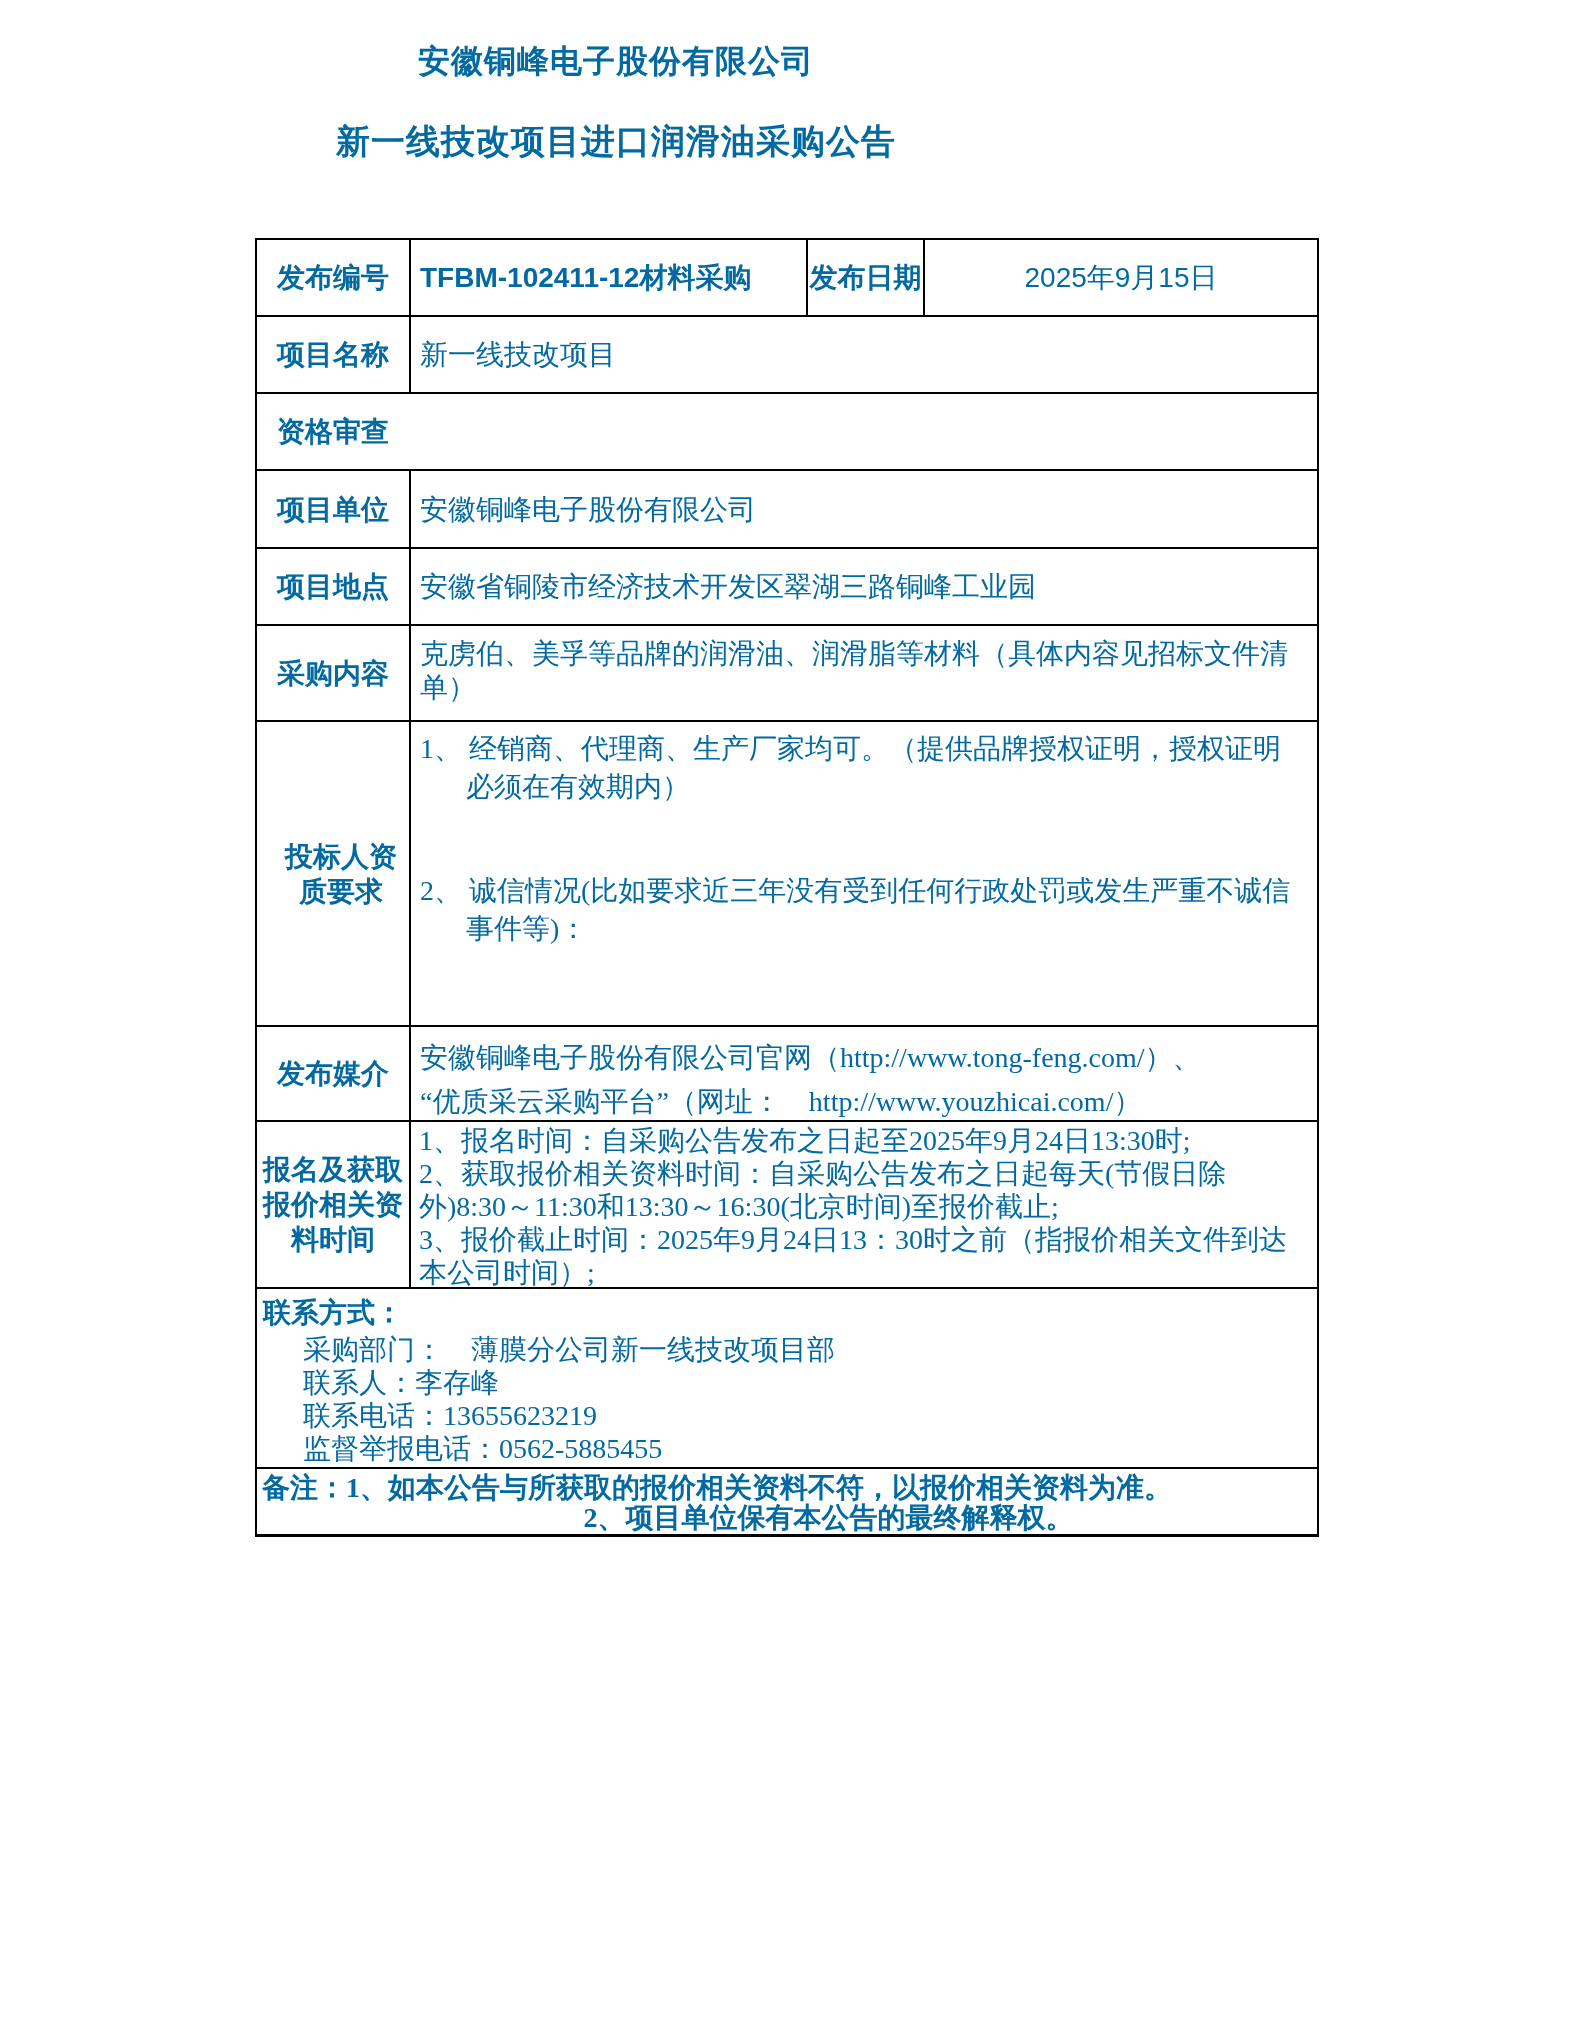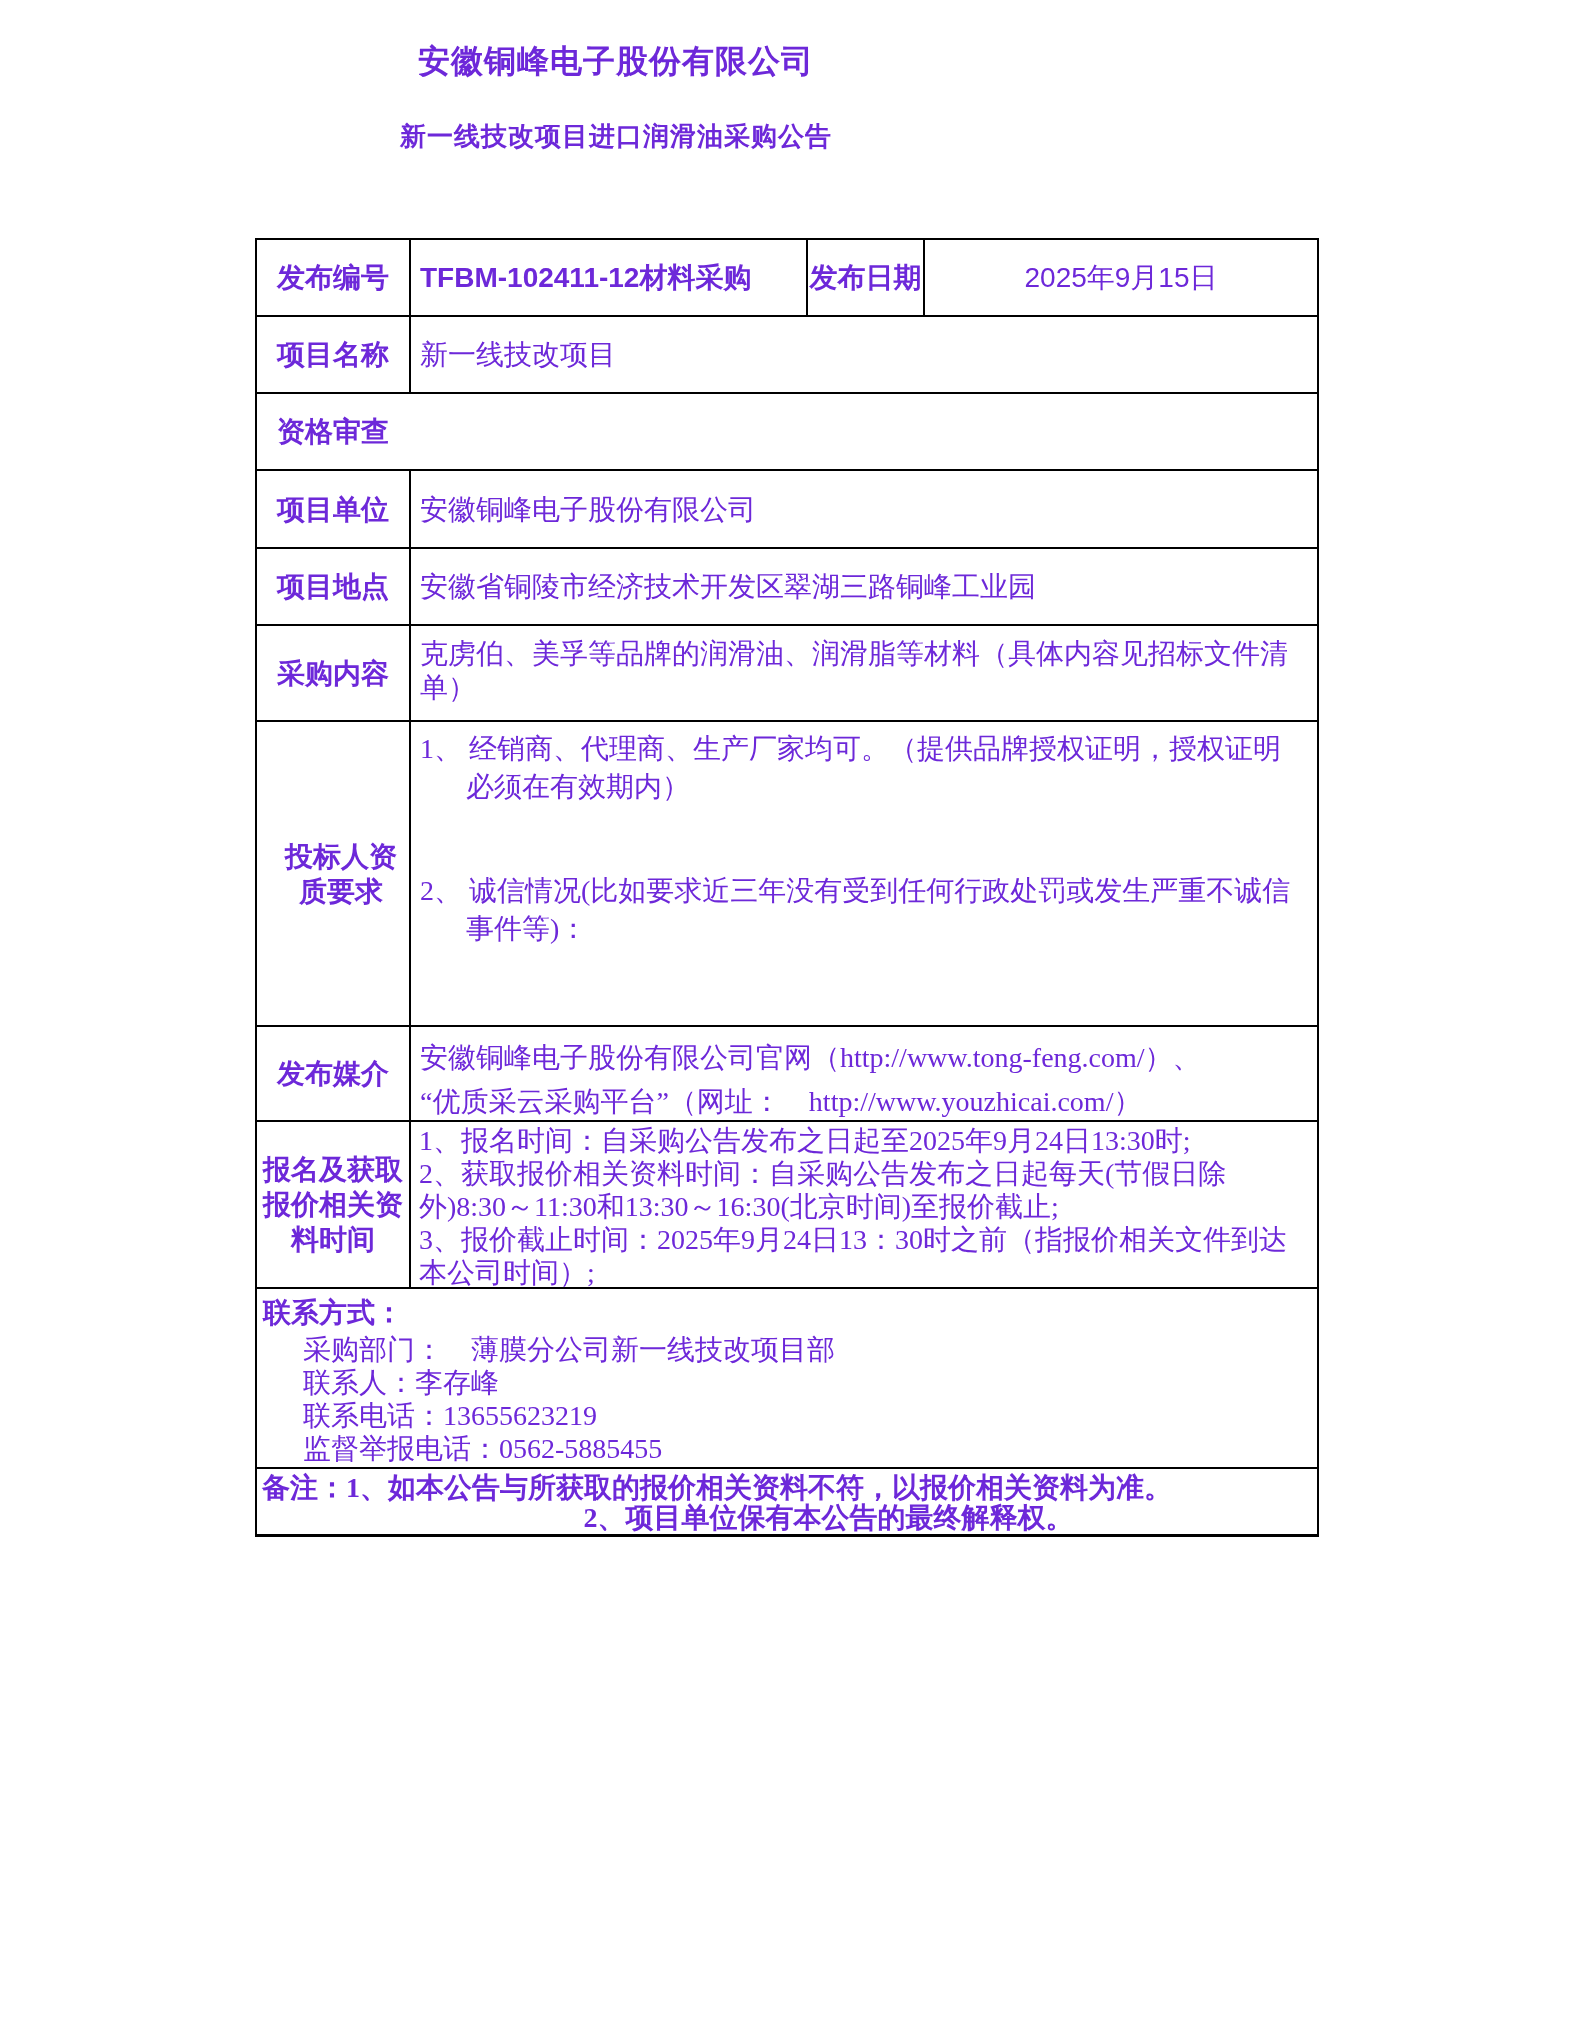--- a/index.html
+++ b/index.html
@@ -1,34 +1,34 @@
 <!DOCTYPE html>
 <html><head>
 <meta charset="utf-8">
 <style>
   html,body{margin:0;padding:0;background:#e8e8e8;}
   .page{
     position:relative;
     width:1587px;height:2044px;
     background:#ffffff;
-    color:#6d28d9;
+    color:#0369a1;
     font-family:"Liberation Serif",serif;
     overflow:hidden;
   }
   .doc-title{
     position:absolute;top:40px;left:0;width:1232px;
     text-align:center;
     font-family:"Liberation Sans",sans-serif;
     font-size:32px;font-weight:bold;letter-spacing:1px;
   }
   .doc-subtitle{
     position:absolute;top:119px;left:0;width:1232px;
     text-align:center;
     font-family:"Liberation Sans",sans-serif;
-    font-size:26px;font-weight:bold;letter-spacing:1px;
+    font-size:34px;font-weight:bold;letter-spacing:1px;
   }
   .tbl{
     position:absolute;left:255px;top:238px;width:1064px;
     border:2px solid #000;border-bottom-width:3px;
     box-sizing:border-box;
     font-size:28px;line-height:1.25;
   }
   .row{display:flex;box-sizing:border-box;border-top:2px solid #000;}
   .row:first-child{border-top:none;}
   .cell{box-sizing:border-box;border-left:2px solid #000;overflow:hidden;}

